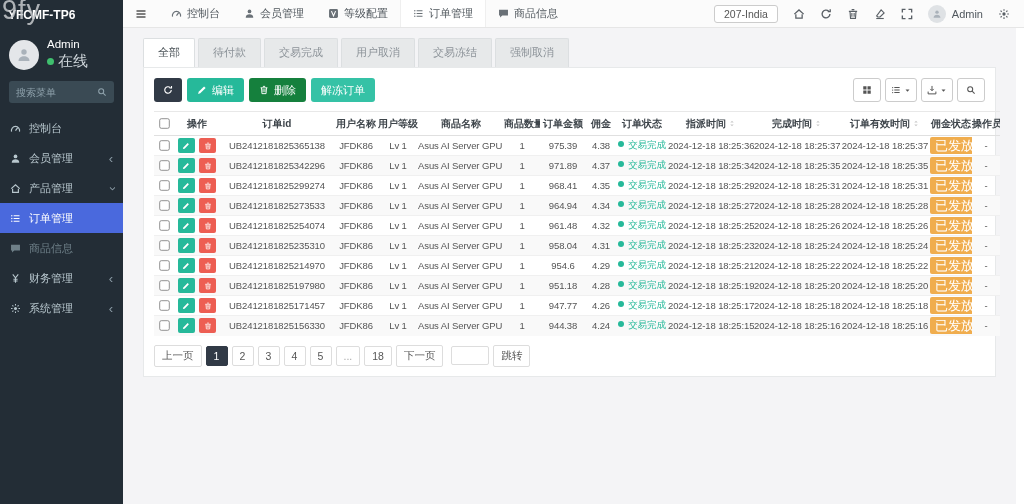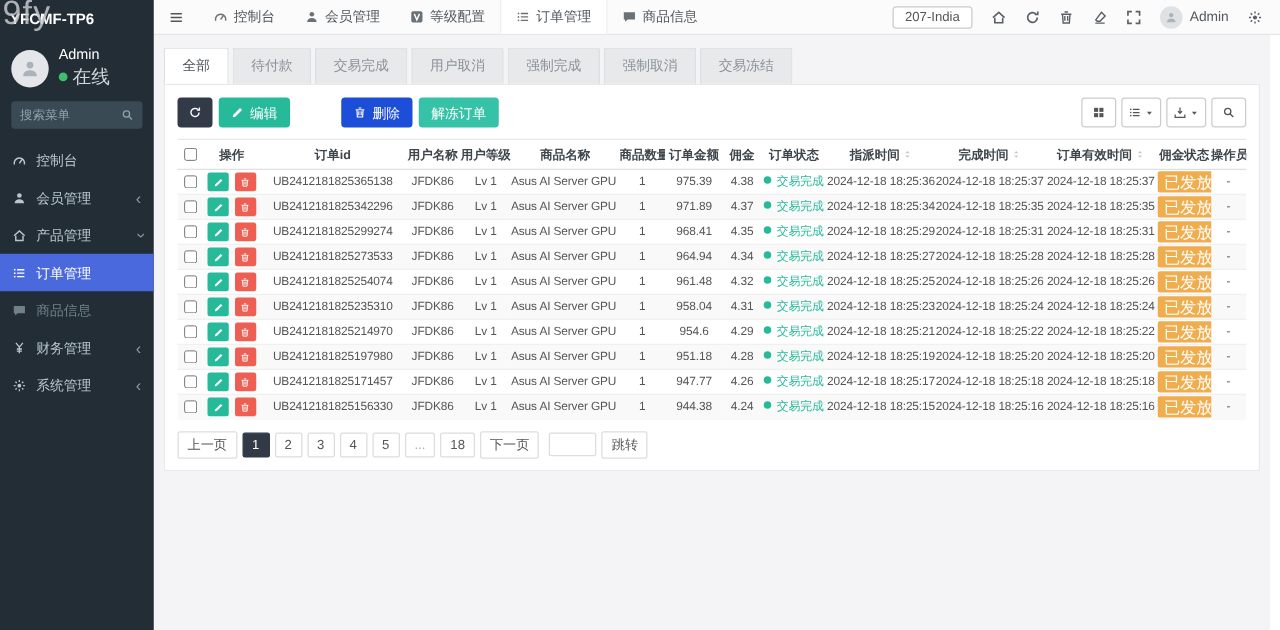--- a/index.html
+++ b/index.html
@@ -48,35 +48,35 @@
   .nav-item.active { background:#fff; border-left:1px solid #efefef; border-right:1px solid #efefef; }
   .nav-right { margin-left:auto; display:flex; align-items:center; gap:15px; padding-right:14px; }
   .region-box { border:1px solid #ccc; border-radius:3px; padding:2px 9px; font-size:10.5px;
     background:#fff; color:#555; cursor:pointer; white-space:nowrap; }
   .nav-ic { color:#5a6066; cursor:pointer; display:inline-flex; }
   .nav-ic svg { width:12px; height:12px; }
   .nav-user { display:flex; align-items:center; gap:6px; cursor:pointer; }
 
   
   .content { position:absolute; left:123px; top:28px; right:8px; bottom:0; background:#f4f4f6;
-    padding:10px 8px; overflow:hidden; }
+    padding:10px 20px; overflow:hidden; }
   .tabs { display:flex; gap:3px; }
   .tab { background:#e7e9ea; border:1px solid #dcdfe1; border-bottom:none; color:#8b9298;
     font-size:11px; padding:6px 14px 7px; border-radius:2px 2px 0 0; cursor:pointer; white-space:nowrap; }
   .tab.active { background:#fff; color:#4a5257; }
   .panel { background:#fff; border:1px solid #e7e9ea; padding:10px 10px 9px; }
 
   
   .tools { display:flex; align-items:center; gap:5px; margin-bottom:9px; }
   .btn { height:24px; border:none; border-radius:3px; color:#fff; font-size:11px; cursor:pointer;
     display:inline-flex; align-items:center; gap:5px; padding:0 10px; font-family:inherit; }
   .btn svg { width:10px; height:10px; }
   .btn-dark { background:#313a46; width:28px; justify-content:center; padding:0; }
   .btn-teal { background:#26b99a; }
-  .btn-red { background:#1d4ed8;margin-left:36px; }
+  .btn-red { background:#15803d; }
   .btn-teal2 { background:#35c2a6; }
   .tools-right { margin-left:auto; display:flex; gap:4px; }
   .tbtn { min-width:28px; height:24px; border:1px solid #ccc; background:#fff; border-radius:3px;
     display:inline-flex; align-items:center; justify-content:center; gap:3px; color:#555;
     cursor:pointer; padding:0 5px; }
   .tbtn svg { width:10px; height:10px; }
   .tbtn .caret { width:7px; height:7px; }
 
   
   table.grid { width:100%; border-collapse:collapse; table-layout:fixed; font-size:9.5px; color:#555; }
@@ -353,23 +353,22 @@
     </span>
   </div>
 </header>
 
 <main class="content">
   <div class="tabs" id="tabs">
       <div class="tab active">全部</div>
       <div class="tab">待付款</div>
       <div class="tab">交易完成</div>
       <div class="tab">用户取消</div>
-      <div class="tab">强制完成</div>
+      <div class="tab">交易冻结</div>
       <div class="tab">强制取消</div>
-      <div class="tab">交易冻结</div>
     </div>
   <section class="panel">
     <div class="tools">
       <button class="btn btn-dark">
         <svg>
             <use href="#i-sync"></use>
           </svg>
       </button>
       <button class="btn btn-teal">
         <svg>

